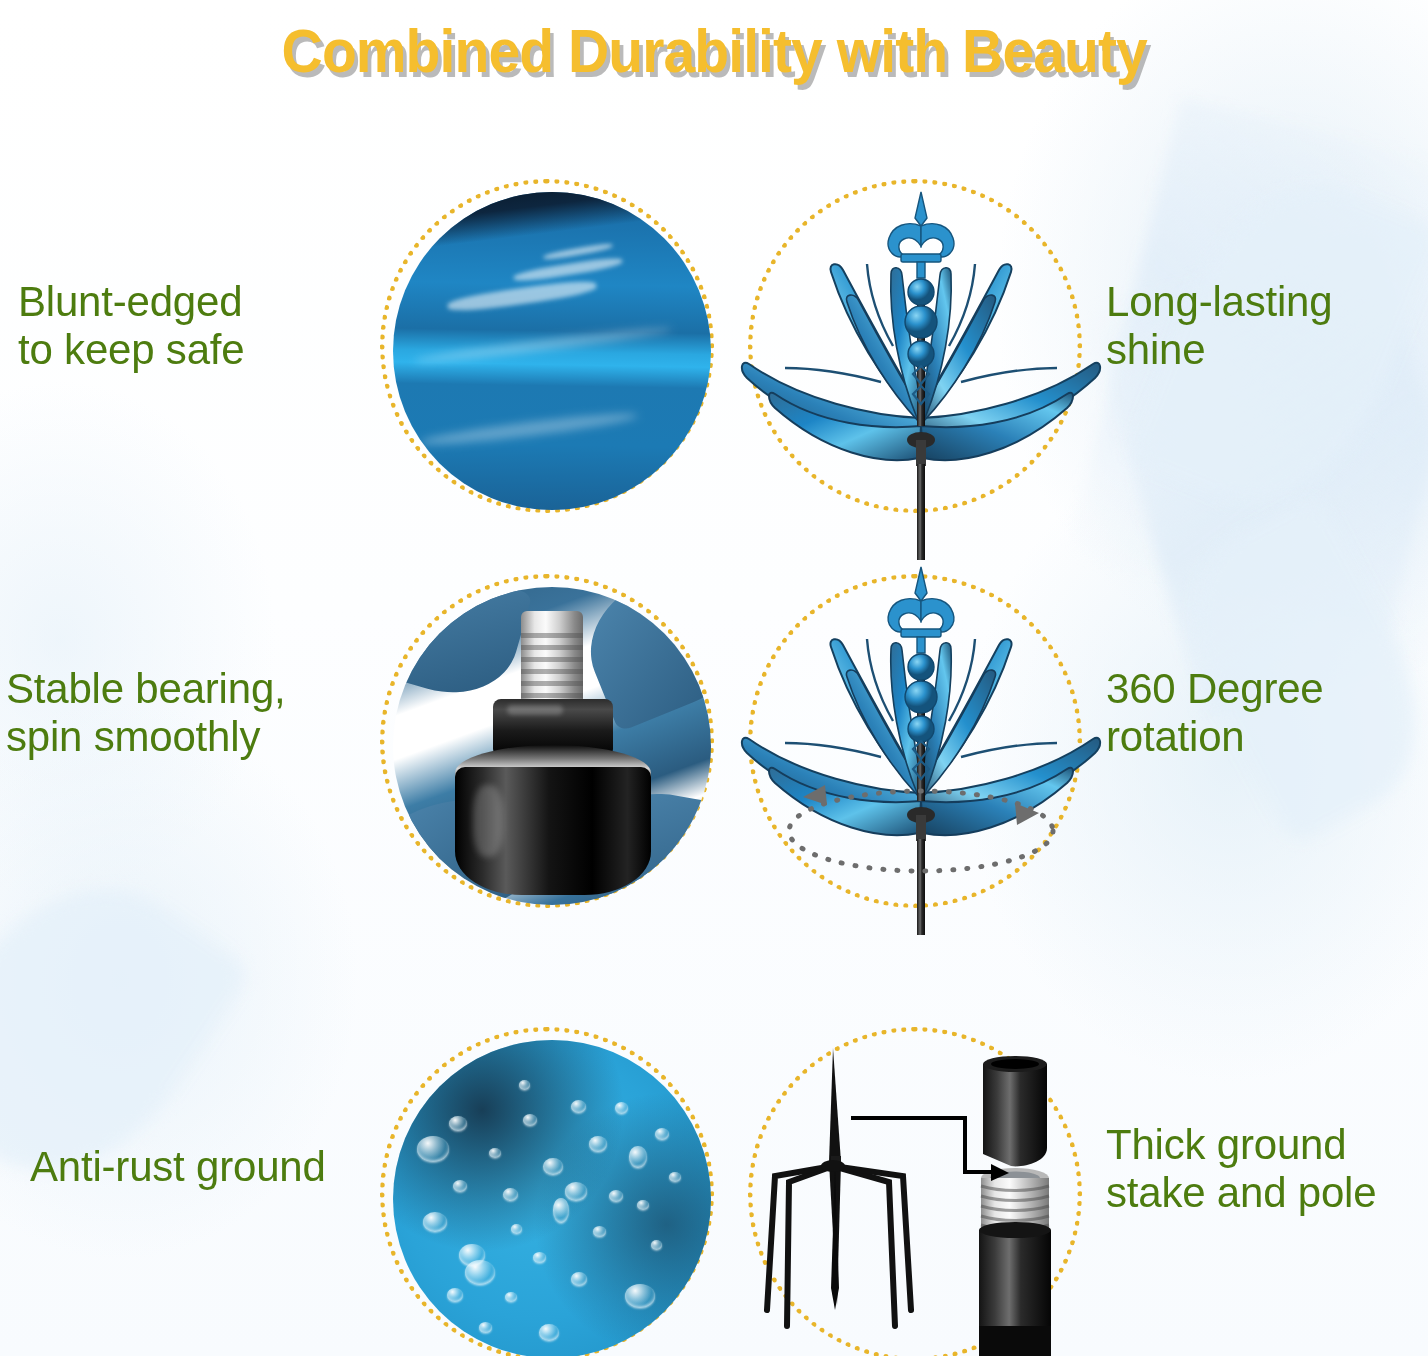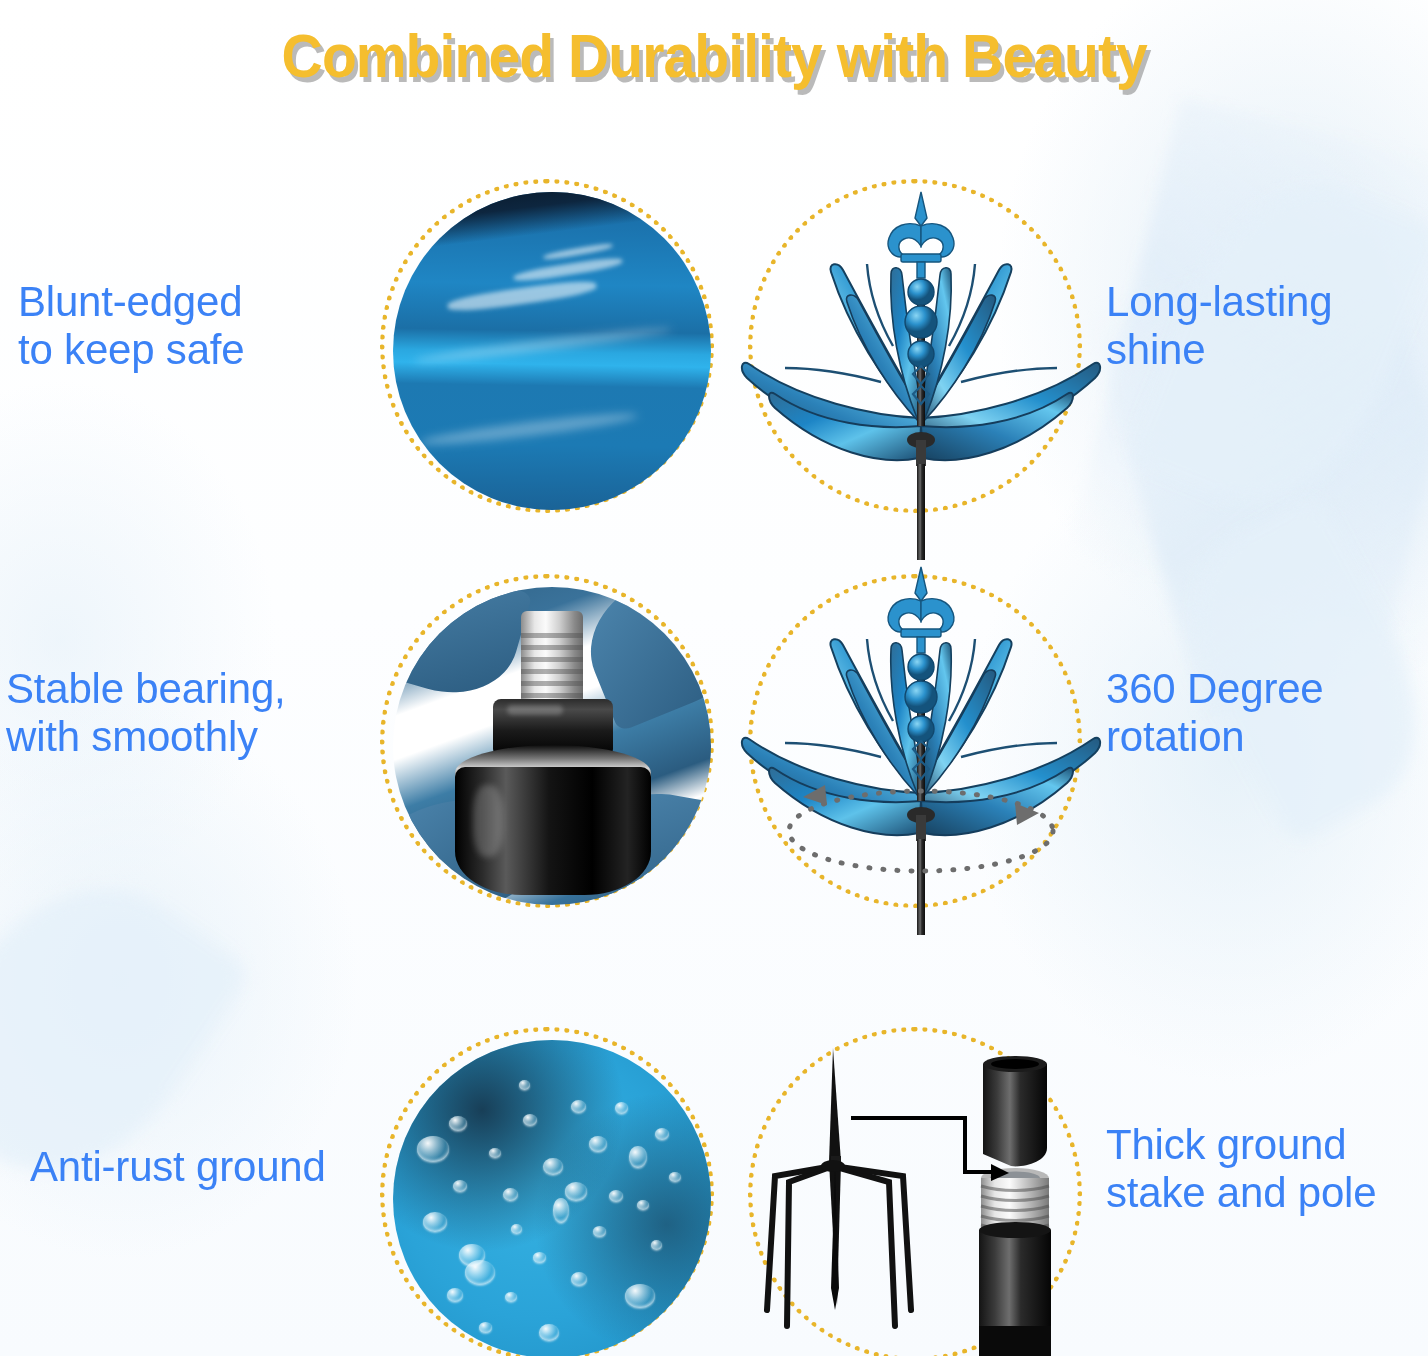--- a/index.html
+++ b/index.html
@@ -37,23 +37,22 @@
     filter:blur(7px);
   }
   .bg-leaf{
     position:absolute;border-radius:50% 10% 50% 10%;
     background:rgba(228,240,249,.75);filter:blur(8px);z-index:0;
   }
 
   
   .title{
     position:absolute;left:0;top:0;width:1428px;height:100px;
-    display:flex;align-items:flex-start;justify-content:center;
+    display:flex;align-items:center;justify-content:center;
     z-index:5;
-    margin-top:20px;
   }
   .title span{
     font-size:62px;font-weight:bold;
     letter-spacing:-1px;
     color:#F5BE2E;
     transform:scaleX(.92);
     text-shadow:4px 5px 0 rgba(130,130,130,.55);
     white-space:nowrap;
     font-family:"Liberation Sans","DejaVu Sans",sans-serif;
   }
@@ -63,21 +62,21 @@
   #row-0{top:150px;}
   #row-1{top:545px;}
   #row-2{top:955px;}
 
   .cell{position:absolute;top:0;width:714px;height:392px;}
   .cell.left{left:0;}
   .cell.right{left:714px;}
 
   .label{
     position:absolute;
-    color:#3b82f6;
+    color:#4d7c0f;
     font-size:42px;line-height:48px;
     font-weight:400;
     letter-spacing:-.2px;
     white-space:pre-line;
   }
   .label.lt{right:366px;text-align:left;width:330px;}
   .label.rt{left:392px;text-align:left;width:330px;}
 
   
   .dotcircle{
@@ -288,21 +287,21 @@
 
     <div class="label rt" style="top:128px;">Long-lasting
 shine</div>
   </div>
 </div>
 
 <div class="row" id="row-1">
 
   <div class="cell left">
     <div class="label lt" style="top:120px;left:6px;right:auto;width:360px;">Stable bearing,
-with smoothly</div>
+spin smoothly</div>
 
     <div class="dotcircle" style="left:380px;top:29px;">
       <div class="media">
         <div class="bearing-bg"></div>
         <div class="bear-blade" style="left:-24px;top:-16px;width:150px;height:120px;transform:rotate(16deg);"></div>
         <div class="bear-blade" style="left:196px;top:-10px;width:160px;height:130px;transform:rotate(-22deg);"></div>
         <div class="bear-blade" style="left:-20px;top:214px;width:170px;height:110px;transform:rotate(-8deg);"></div>
         <div class="bear-blade" style="left:190px;top:208px;width:170px;height:116px;transform:rotate(10deg);"></div>
 
         <div class="bolt">

